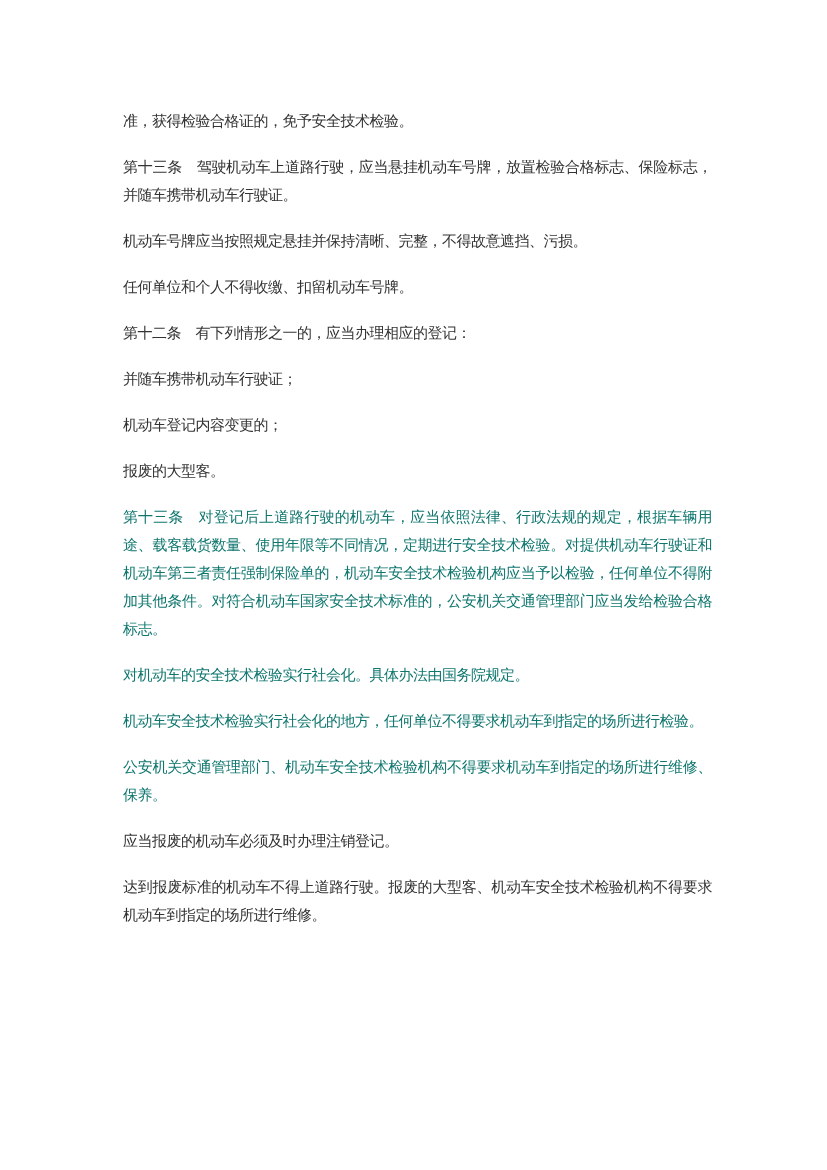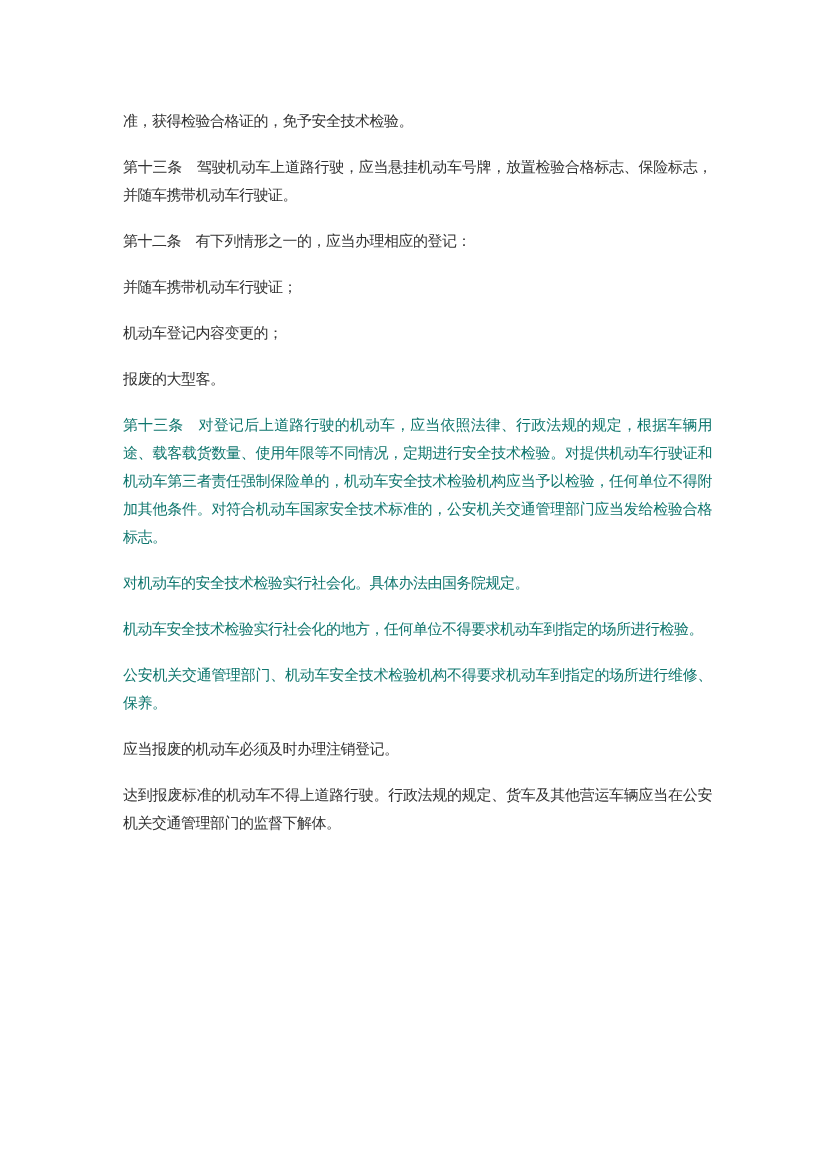--- a/index.html
+++ b/index.html
@@ -34,24 +34,26 @@
     color: #0f766e;
   }
 </style>
 </head>
 <body>
 
 <div class="page">
   <div class="doc-body" id="doc-body">
       <p class="para">准，获得检验合格证的，免予安全技术检验。</p>
       <p class="para">第十三条　驾驶机动车上道路行驶，应当悬挂机动车号牌，放置检验合格标志、保险标志，并随车携带机动车行驶证。</p>
+      <p class="para">机动车号牌应当按照规定悬挂并保持清晰、完整，不得故意遮挡、污损。</p>
+      <p class="para">任何单位和个人不得收缴、扣留机动车号牌。</p>
       <p class="para">第十二条　有下列情形之一的，应当办理相应的登记：</p>
       <p class="para">并随车携带机动车行驶证；</p>
       <p class="para">机动车登记内容变更的；</p>
       <p class="para">报废的大型客。</p>
       <p class="para red">第十三条　对登记后上道路行驶的机动车，应当依照法律、行政法规的规定，根据车辆用途、载客载货数量、使用年限等不同情况，定期进行安全技术检验。对提供机动车行驶证和机动车第三者责任强制保险单的，机动车安全技术检验机构应当予以检验，任何单位不得附加其他条件。对符合机动车国家安全技术标准的，公安机关交通管理部门应当发给检验合格标志。</p>
       <p class="para red">对机动车的安全技术检验实行社会化。具体办法由国务院规定。</p>
       <p class="para red">机动车安全技术检验实行社会化的地方，任何单位不得要求机动车到指定的场所进行检验。</p>
       <p class="para red">公安机关交通管理部门、机动车安全技术检验机构不得要求机动车到指定的场所进行维修、保养。</p>
       <p class="para">应当报废的机动车必须及时办理注销登记。</p>
-      <p class="para">达到报废标准的机动车不得上道路行驶。行政法规的规定、货车及其他营运车辆应当在公安机关交通管理部门的监督下解体。</p>
+      <p class="para">达到报废标准的机动车不得上道路行驶。报废的大型客、机动车安全技术检验机构不得要求机动车到指定的场所进行维修。</p>
     </div>
 </div>
 
 </body></html>

